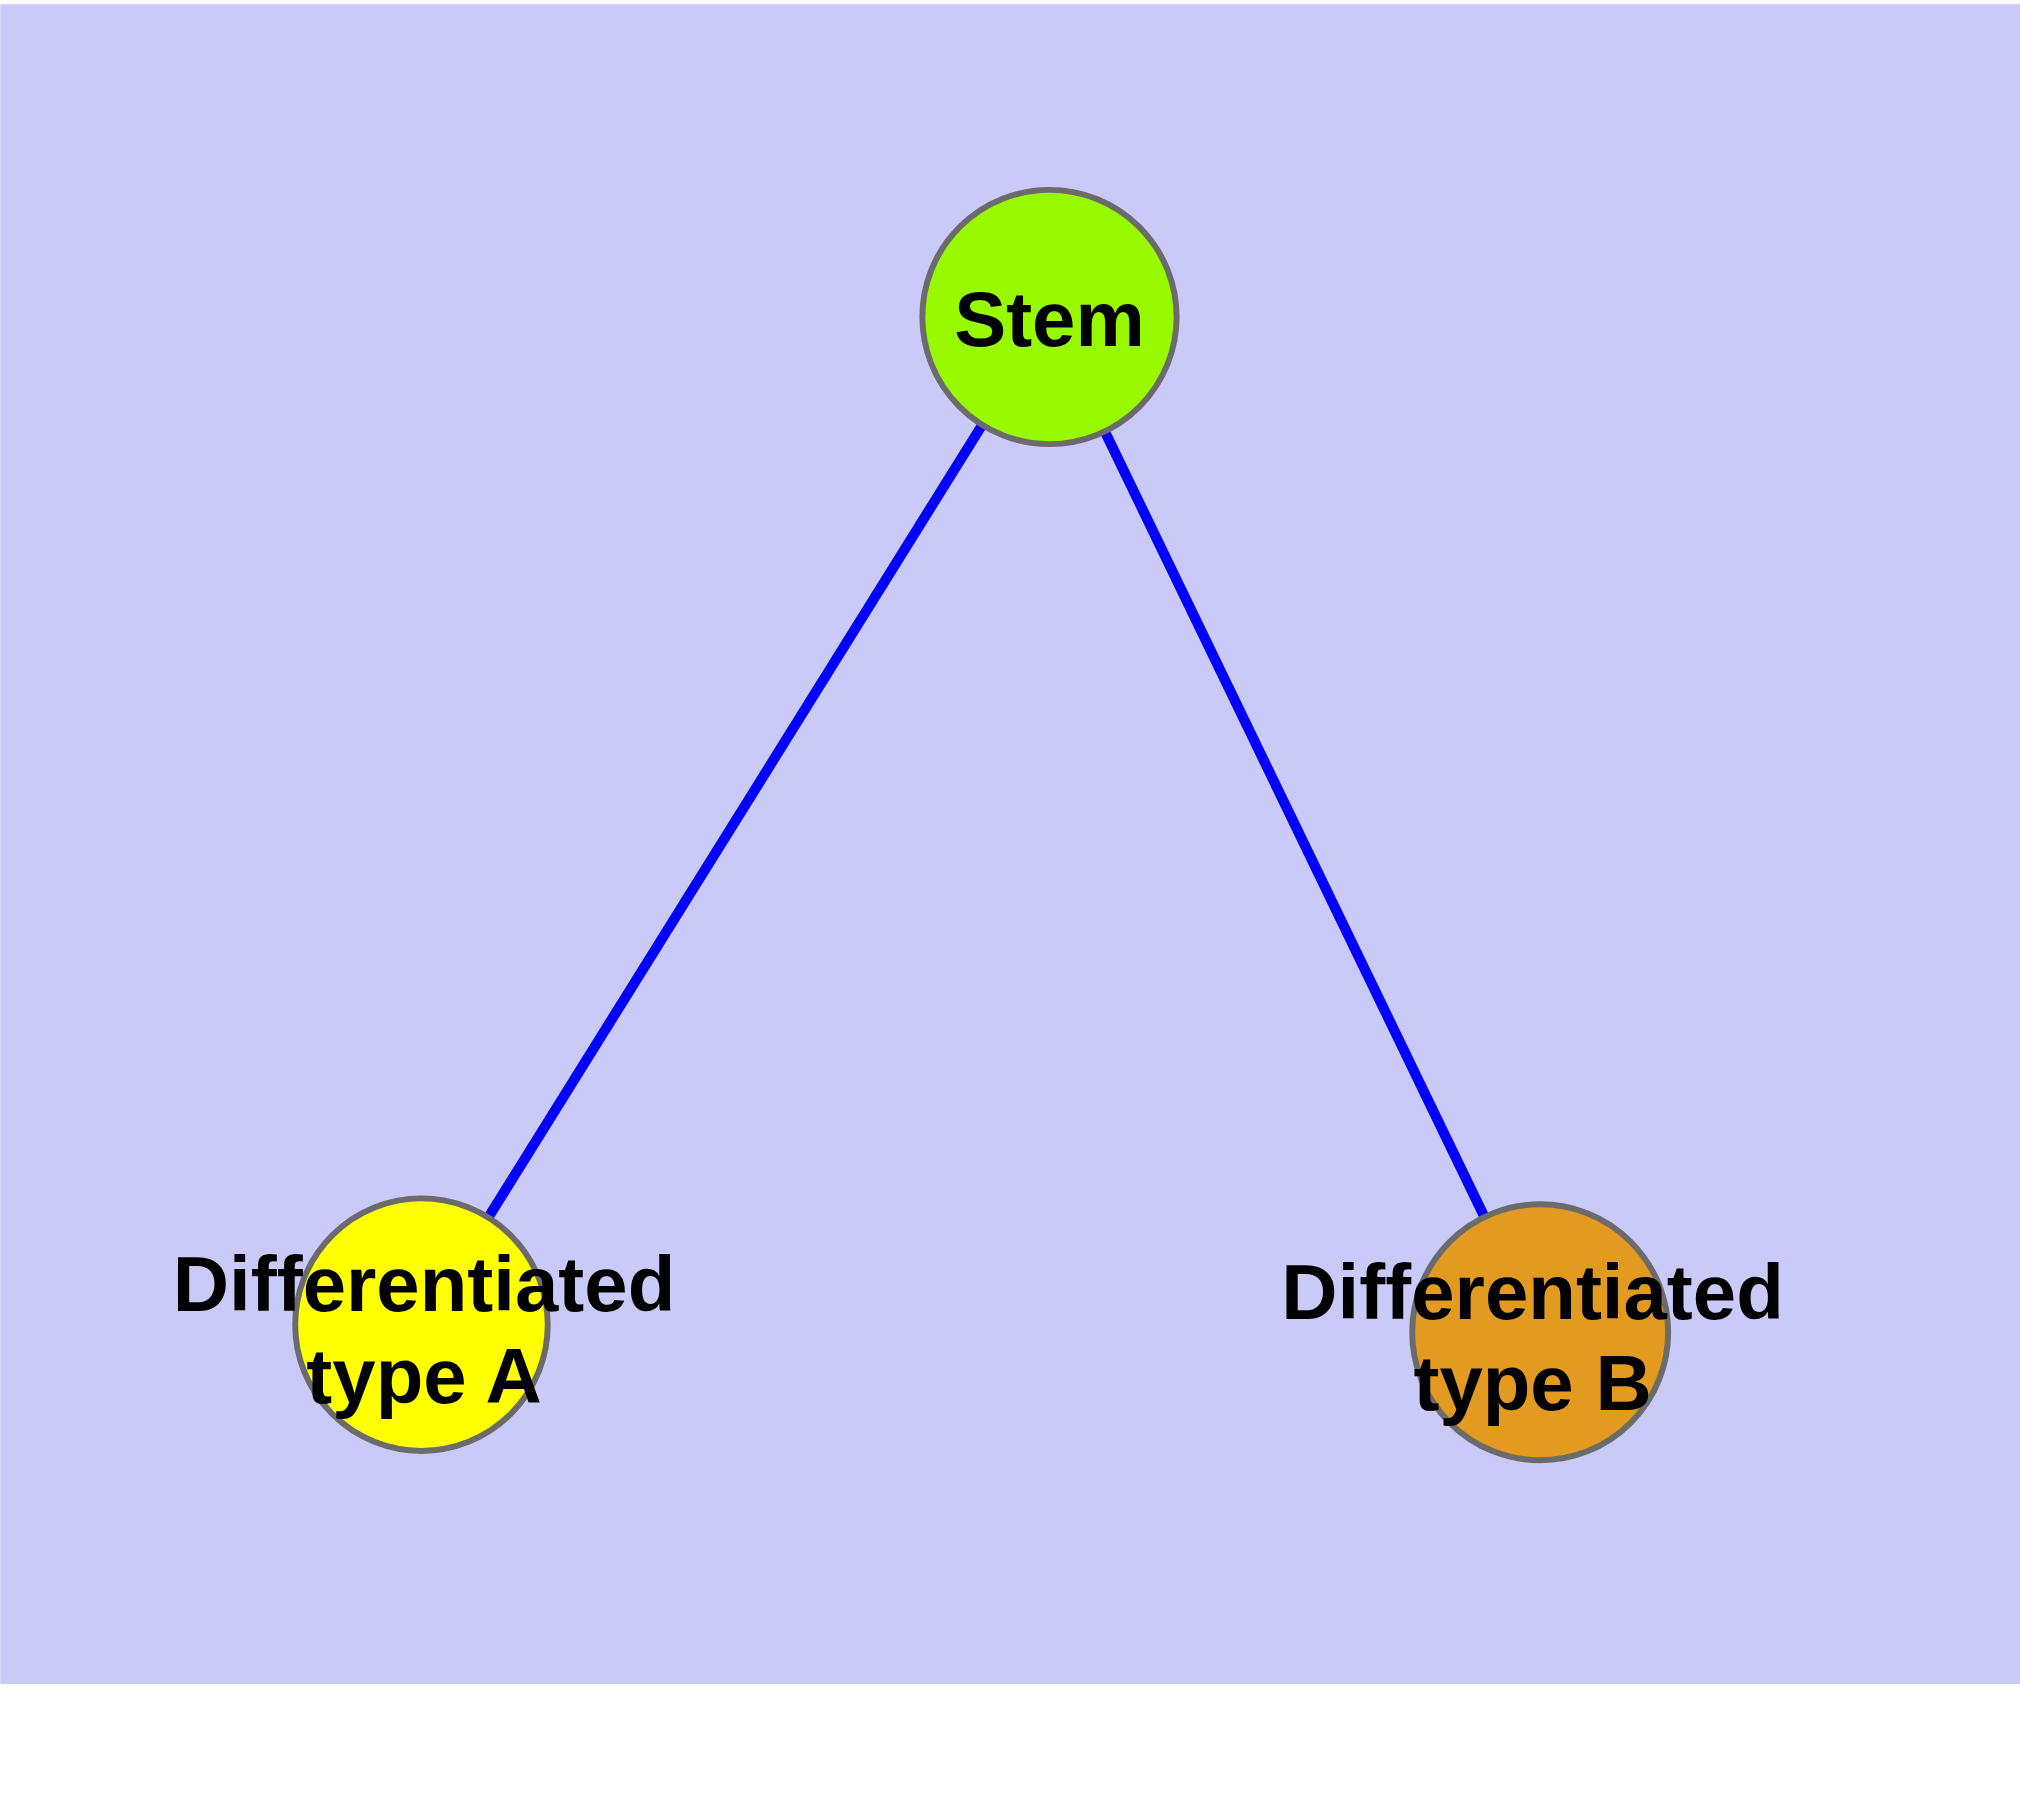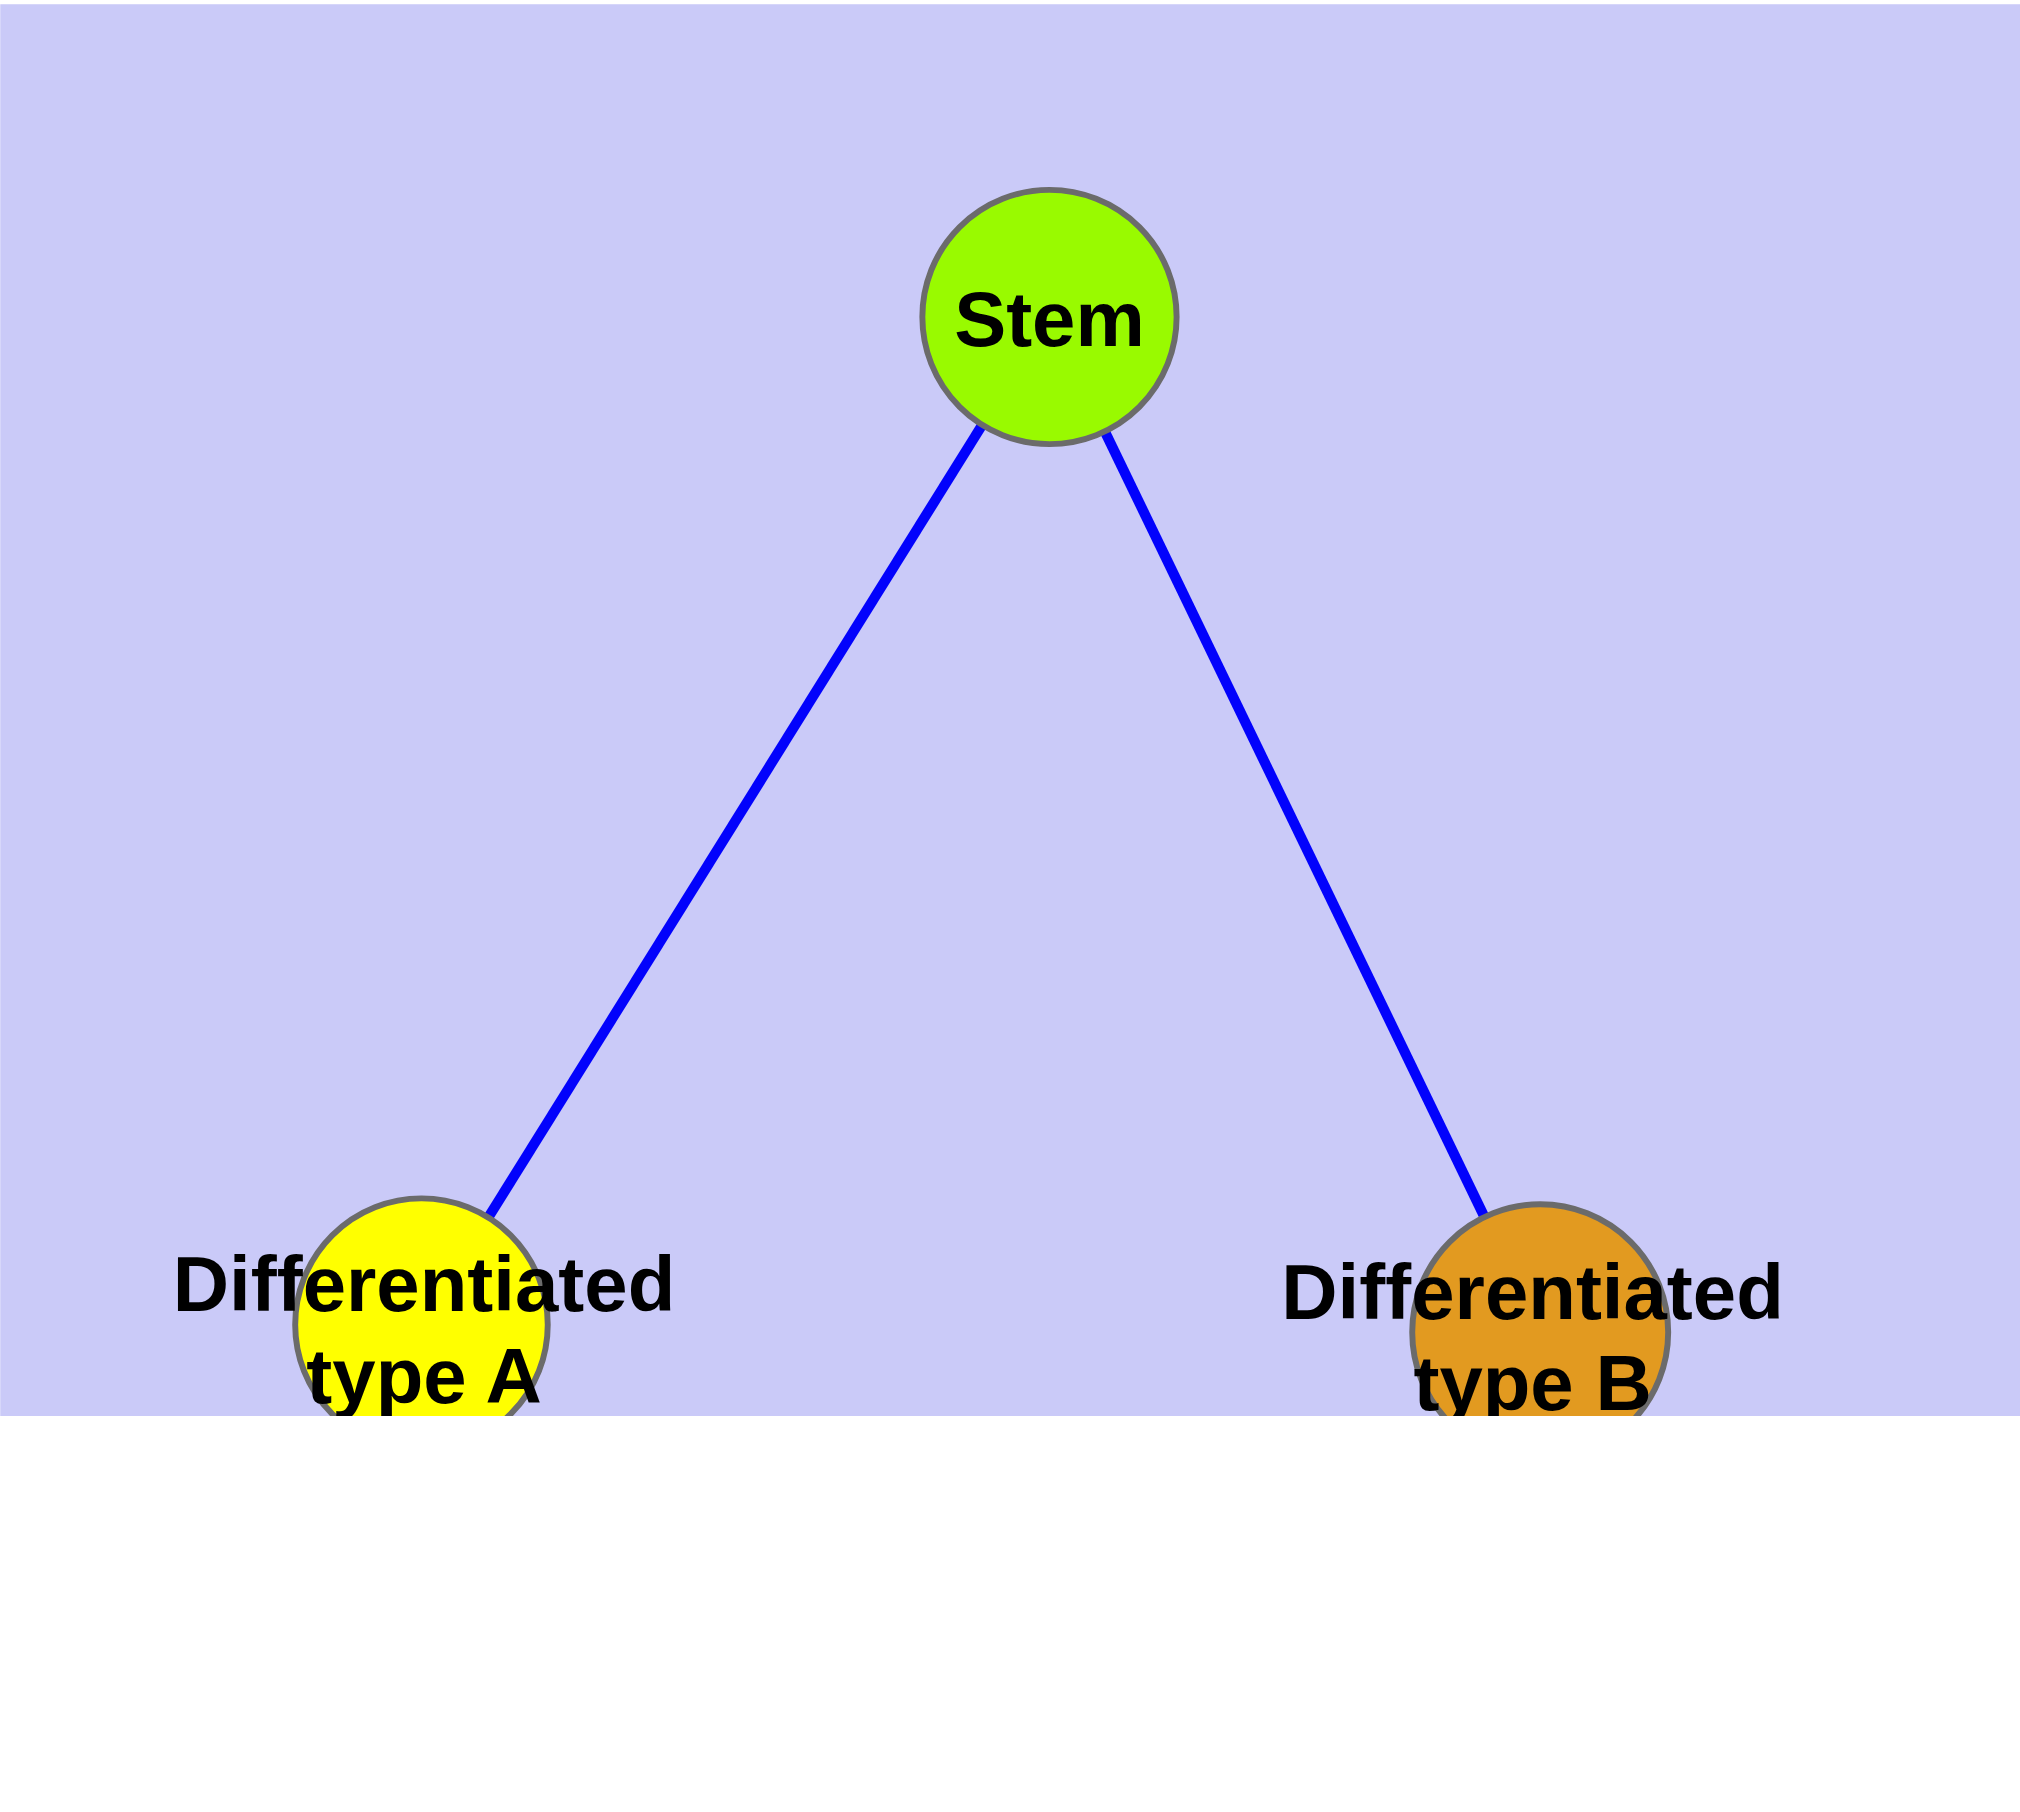--- a/index.html
+++ b/index.html
@@ -2,21 +2,21 @@
 <html style="font-size:13.6px"><head>
 <meta charset="utf-8">
 <style>
   html, body {
     margin: 0;
     padding: 0;
     background: #ffffff;
   }
   .diagram-wrap {
     width: 2021px;
-    height: 1416px;
+    height: 1684px;
     position: relative;
   }
   svg {
     display: block;
   }
   .edge {
     fill: none;
     stroke-width: 12;
     stroke-linecap: butt;
   }

